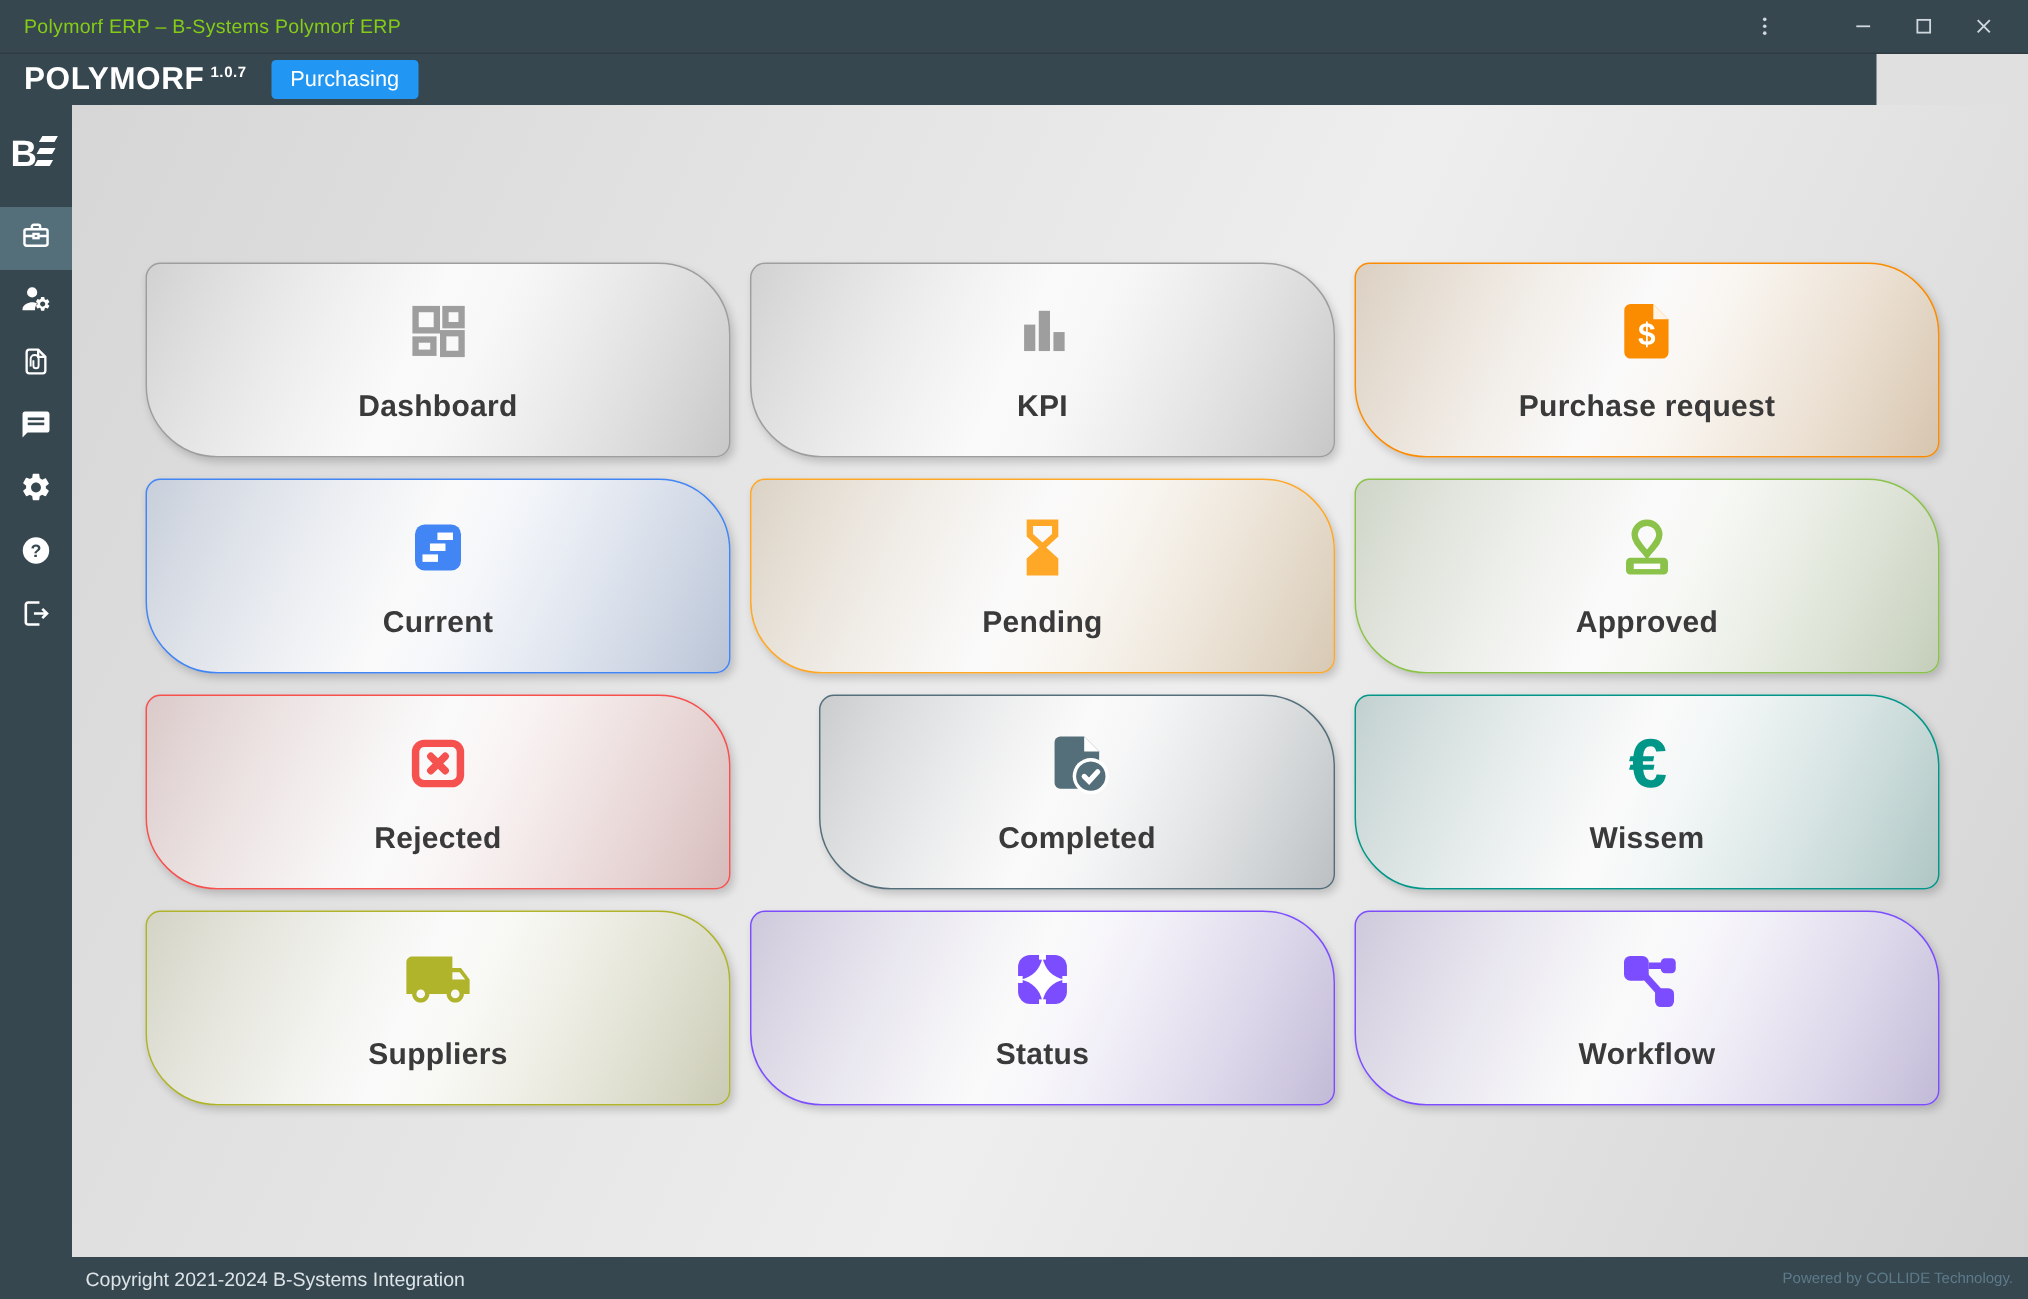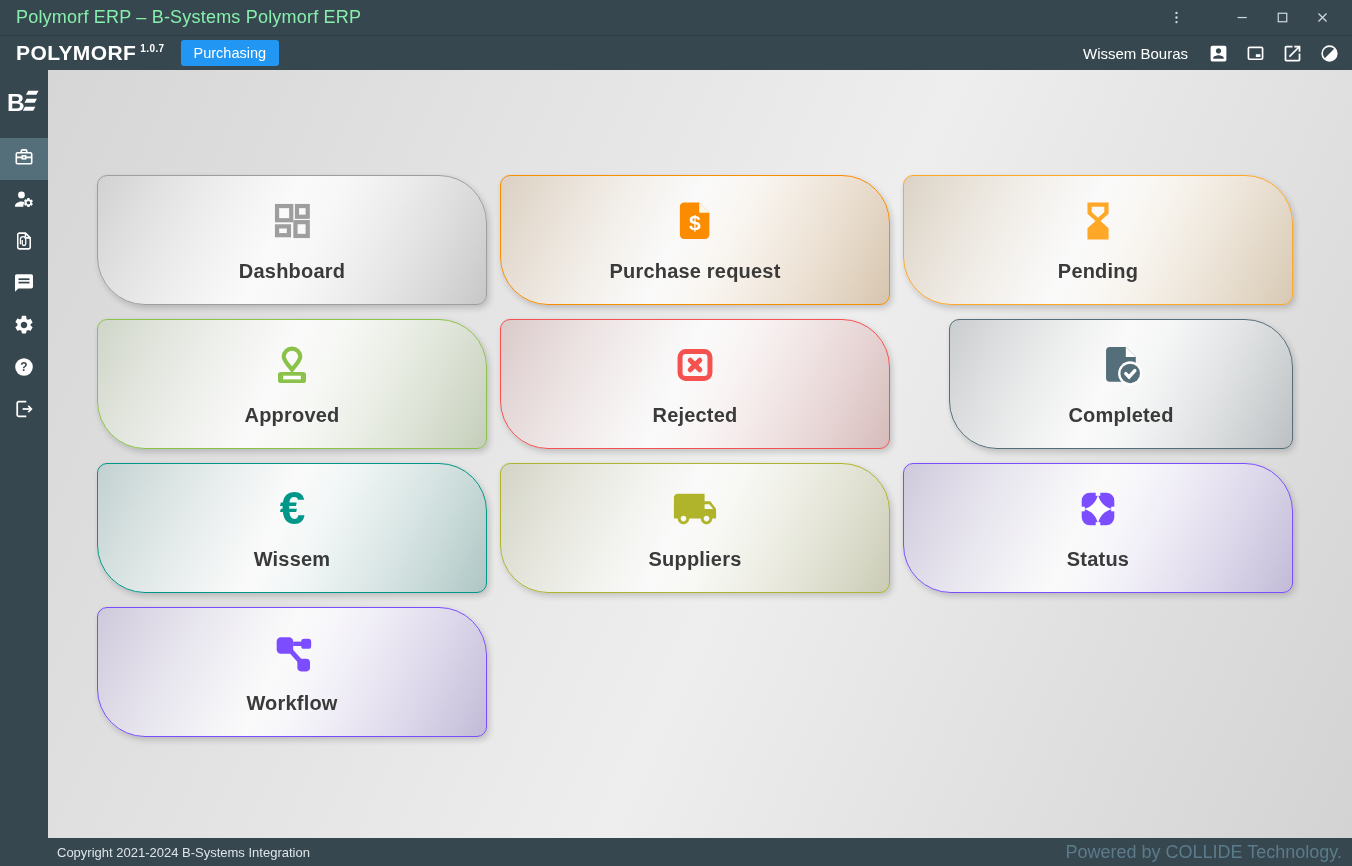--- a/index.html
+++ b/index.html
@@ -3,28 +3,28 @@
 <meta charset="utf-8">
 <style>
   * { margin:0; padding:0; box-sizing:border-box; }
   html,body { width:1352px; height:866px; overflow:hidden;
     font-family:"Liberation Sans", sans-serif; background:#e0e0e0; }
 
   
   .titlebar { position:absolute; left:0; top:0; width:1352px; height:36px;
     background:#37474f; border-bottom:1px solid #2e3b43;
     display:flex; align-items:center; padding:0 10px 0 16px; }
-  .titlebar-title { color:#86efac; font-size:18px; letter-spacing:.2px; }
+  .titlebar-title { color:#84cc16; font-size:13px; letter-spacing:.2px; }
   .titlebar-spacer { flex:1; }
   .tb-btn { width:40px; height:30px; display:flex; align-items:center; justify-content:center; }
   .tb-btn svg { width:17px; height:17px; }
   .tb-menu { margin-right:26px; }
 
   
-  .navbar { position:absolute; left:0; top:36px; width:1352px; height:34px;
+  .navbar { position:absolute; left:0; top:36px; width:1251px; height:34px;
     background:#37474f; display:flex; align-items:center; padding:0 12px 0 16px; }
   .brand { color:#ffffff; font-size:21px; font-weight:bold; letter-spacing:.4px; }
   .brand-version { color:#ffffff; font-size:10px; font-weight:bold; vertical-align:super; margin-left:4px; }
   .module-btn { margin-left:16px; background:#2196f3; color:#fff; border:none;
     font-family:inherit; font-size:14.5px; padding:5px 13px; border-radius:3px; cursor:pointer; }
   .nav-right { margin-left:auto; display:flex; align-items:center; gap:15px; }
   .user-name { color:#ffffff; font-size:15px; margin-right:4px; }
   .nav-icon { width:22px; height:22px; display:flex; align-items:center; justify-content:center; cursor:pointer; }
   .nav-icon svg { width:21px; height:21px; }
 
@@ -47,21 +47,21 @@
     cursor:pointer; box-shadow:2px 3px 6px rgba(0,0,0,.18); }
   .card-icon { height:46px; display:flex; align-items:center; justify-content:center; }
   .card-icon svg { width:46px; height:46px; }
   .card-label { font-size:20px; font-weight:bold; color:#3a3a3a; letter-spacing:.2px; }
 
   
   .footer { position:absolute; left:0; bottom:0; width:1352px; height:28px;
     background:#37474f; display:flex; align-items:center; justify-content:space-between;
     padding:0 10px 0 57px;gap:43px; }
   .footer-left { color:#dde4e8; font-size:13px; }
-  .footer-right { color:#5c7b8a; font-size:18px; }
+  .footer-right { color:#5c7b8a; font-size:10px; }
 </style>
 </head>
 <body>
 
 <div class="titlebar">
   <span class="titlebar-title">Polymorf ERP – B-Systems Polymorf ERP</span>
   <span class="titlebar-spacer"></span>
   <span class="tb-btn tb-menu">
     <svg viewBox="0 0 24 24" fill="#cfd8dc">
         <circle cx="12" cy="5.5" r="1.7"></circle>
@@ -82,45 +82,20 @@
   <span class="tb-btn">
     <svg viewBox="0 0 24 24">
         <path d="M6.3 6.3l11.4 11.4M17.7 6.3L6.3 17.7" stroke="#cfd8dc" stroke-width="1.8"></path>
       </svg>
   </span>
 </div>
 
 <div class="navbar">
   <span class="brand"><span>POLYMORF</span><sup class="brand-version">1.0.7</sup></span>
   <button class="module-btn">Purchasing</button>
-  <div class="nav-right">
-    <span class="user-name">Wissem Bouras</span>
-    <span class="nav-icon">
-      <svg viewBox="0 0 24 24" fill="#fff" fill-rule="evenodd">
-          <path d="M5 3h14c1.1 0 2 .9 2 2v14c0 1.1-.9 2-2 2H5c-1.1 0-2-.9-2-2V5c0-1.1.9-2 2-2zm10 6c0 1.66-1.34 3-3 3s-3-1.34-3-3 1.34-3 3-3 3 1.34 3 3zM6 17.2c0-2 4-3.1 6-3.1s6 1.1 6 3.1v.9H6v-.9z"></path>
-        </svg>
-    </span>
-    <span class="nav-icon">
-      <svg viewBox="0 0 24 24">
-          <rect x="3.9" y="5" width="16.2" height="13.6" rx="1.4" fill="none" stroke="#fff" stroke-width="1.9"></rect>
-          <rect x="12.4" y="12.8" width="5.2" height="3.2" fill="#fff"></rect>
-        </svg>
-    </span>
-    <span class="nav-icon">
-      <svg viewBox="0 0 24 24" fill="#fff">
-          <path d="M19 19H5V5h7V3H5c-1.1 0-2 .9-2 2v14c0 1.1.9 2 2 2h14c1.1 0 2-.9 2-2v-7h-2v7zM14 3v2h3.59l-9.83 9.83 1.41 1.41L19 6.41V10h2V3h-7z"></path>
-        </svg>
-    </span>
-    <span class="nav-icon">
-      <svg viewBox="0 0 24 24">
-          <circle cx="12" cy="12" r="8.4" fill="none" stroke="#fff" stroke-width="1.8"></circle>
-          <path d="M12 3.6a8.4 8.4 0 0 1 0 16.8z" fill="#fff" transform="rotate(45 12 12)"></path>
-        </svg>
-    </span>
-  </div>
 </div>
 
 <div class="sidebar">
   <span class="side-logo">
     <svg viewBox="0 0 34 28" fill="#fff">
       <text x="-1" y="24" font-size="26" font-weight="bold" font-family="Liberation Sans, sans-serif">B</text>
       <path d="M21.5 2.5h11l-2.4 4.2h-11z"></path>
       <path d="M19.8 11h11l-2.4 4.2h-11z"></path>
       <path d="M18.1 19.5h11l-2.4 4.2h-11z"></path>
     </svg>
@@ -198,32 +173,53 @@
         <svg viewBox="0 0 24 24" fill="none" stroke="currentColor" stroke-width="2.2">
           <rect x="4.2" y="4.2" width="7.4" height="7.4"></rect>
             <rect x="14.6" y="4.2" width="5.6" height="5.6"></rect>
           <rect x="4.2" y="14.8" width="6.2" height="4.6"></rect>
             <rect x="13.8" y="12.6" width="6.4" height="7.2"></rect>
         </svg>
       </span>
       <span class="card-label">Dashboard</span>
     </div>
 
+    <div class="card" style="border-color: rgb(158, 158, 158); color: rgb(158, 158, 158); background: linear-gradient(115deg, rgba(158, 158, 158, 0.1), rgba(255, 255, 255, 0.72) 46%, rgba(158, 158, 158, 0.16)), linear-gradient(115deg, rgb(215, 215, 215), rgb(242, 242, 242) 55%, rgb(207, 207, 207));">
+      <span class="card-icon">
+        <svg viewBox="0 0 24 24" fill="currentColor">
+          <rect x="5.6" y="9.6" width="3.9" height="9.2"></rect>
+            <rect x="10.7" y="4.8" width="3.9" height="14"></rect>
+            <rect x="15.8" y="12.2" width="3.9" height="6.6"></rect>
+        </svg>
+      </span>
+      <span class="card-label">KPI</span>
+    </div>
 
     <div class="card" style="border-color: rgb(251, 140, 0); color: rgb(251, 140, 0); background: linear-gradient(115deg, rgba(251, 140, 0, 0.1), rgba(255, 255, 255, 0.72) 46%, rgba(251, 140, 0, 0.16)), linear-gradient(115deg, rgb(215, 215, 215), rgb(242, 242, 242) 55%, rgb(207, 207, 207));">
       <span class="card-icon">
         <svg viewBox="0 0 24 24">
           <path fill="currentColor" d="M6.3 2.4h7.9l5.3 5.3v11.5a2.2 2.2 0 0 1-2.2 2.2H6.3a2.2 2.2 0 0 1-2.2-2.2V4.6a2.2 2.2 0 0 1 2.2-2.2z"></path>
           <path fill="#fff" opacity=".9" d="M14.2 2.4v5.3h5.3z"></path>
           <text x="11.9" y="16.6" text-anchor="middle" font-size="11" font-weight="bold" fill="#fff" font-family="Liberation Sans, sans-serif">$</text>
         </svg>
       </span>
       <span class="card-label">Purchase request</span>
     </div>
 
+    <div class="card" style="border-color: rgb(66, 133, 244); color: rgb(66, 133, 244); background: linear-gradient(115deg, rgba(66, 133, 244, 0.1), rgba(255, 255, 255, 0.72) 46%, rgba(66, 133, 244, 0.16)), linear-gradient(115deg, rgb(215, 215, 215), rgb(242, 242, 242) 55%, rgb(207, 207, 207));">
+      <span class="card-icon">
+        <svg viewBox="0 0 24 24">
+          <rect x="4" y="4" width="16" height="16" rx="3.4" fill="currentColor"></rect>
+          <rect x="11.8" y="6.8" width="5.4" height="2.6" fill="#fff"></rect>
+          <rect x="9.2" y="10.6" width="5.4" height="2.6" fill="#fff"></rect>
+          <rect x="6.6" y="14.4" width="5.4" height="2.6" fill="#fff"></rect>
+        </svg>
+      </span>
+      <span class="card-label">Current</span>
+    </div>
 
     <div class="card" style="border-color: rgb(255, 167, 38); color: rgb(255, 167, 38); background: linear-gradient(115deg, rgba(255, 167, 38, 0.1), rgba(255, 255, 255, 0.72) 46%, rgba(255, 167, 38, 0.16)), linear-gradient(115deg, rgb(215, 215, 215), rgb(242, 242, 242) 55%, rgb(207, 207, 207));">
       <span class="card-icon">
         <svg viewBox="0 0 24 24">
           <path fill="currentColor" fill-rule="evenodd" d="M6.5 2.3v5.9l4.2 3.8-4.2 3.8v5.9h11v-5.9l-4.2-3.8 4.2-3.8V2.3h-11zm2.2 2.2h6.6v2.8L12 10.3 8.7 7.3V4.5z"></path>
         </svg>
       </span>
       <span class="card-label">Pending</span>
     </div>
 

